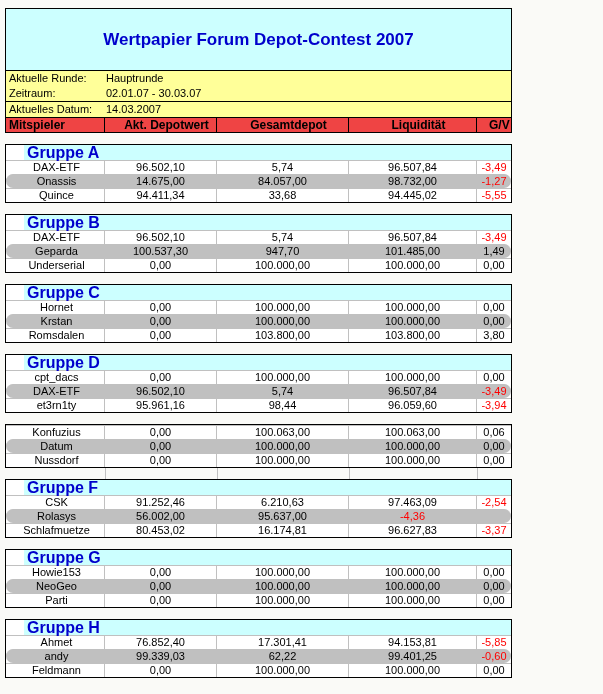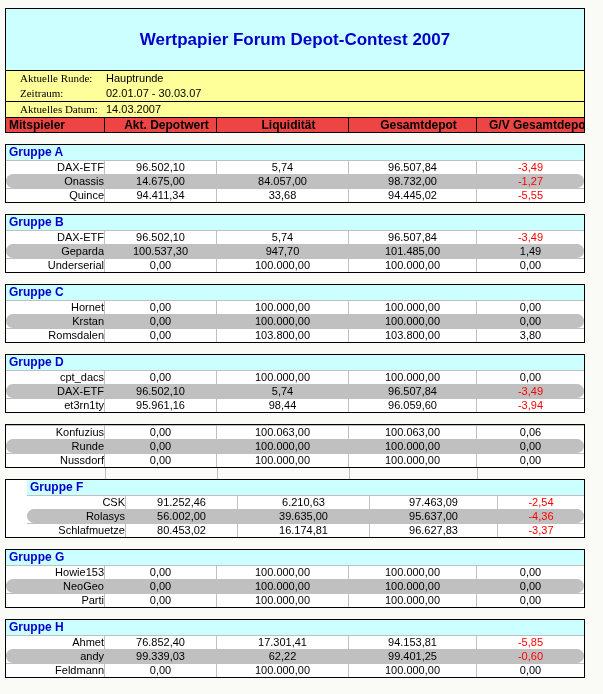--- a/index.html
+++ b/index.html
@@ -7,53 +7,53 @@
     --blue:#0000CC; --red:#FF0000; --border:#000000; --grid:#C0C0C0;
   }
   *{box-sizing:border-box;}
   html,body{margin:0;padding:0;}
   body{
     width:603px;height:694px;overflow:hidden;
     background:#fafaf7;
     font-family:"Liberation Sans","DejaVu Sans",sans-serif;
     color:#000;
   }
-  .page{position:relative;margin:8px 5px 0 5px;width:580px;}
+  .page{position:relative;margin:8px 5px 0 5px;width:507px;}
 
   .title-box{
     border:1px solid var(--border);background:var(--cyan);height:63px;
     display:flex;align-items:center;justify-content:center;
   }
   .title-box span{color:var(--blue);font-size:17px;font-weight:bold;white-space:nowrap;}
 
   .info-box{border:1px solid var(--border);margin-top:-1px;background:var(--yellow);}
   .info-row{display:flex;height:15px;line-height:15px;font-size:11px;}
-  .info-label{width:100px;padding-left:14px;flex:0 0 auto;font-family:Liberation Serif, serif;}
+  .info-label{width:100px;padding-left:3px;flex:0 0 auto;}
   .info-value{flex:1;}
 
   .header-row{
     display:grid;grid-template-columns:98px 112px 132px 128px auto;
     border:1px solid var(--border);margin-top:-1px;background:#ef4444;
     height:16px;line-height:14px;font-size:12px;font-weight:bold;
   }
   .header-cell{text-align:center;border-left:1px solid var(--border);overflow:hidden;white-space:nowrap;padding-left:12px;}
   .header-cell:first-child{border-left:none;text-align:left;padding-left:3px;}
 
   .group-box{border:1px solid var(--border);margin-top:11px;background:#fff;}
-  .group-box.no-top-margin{margin-top:0;padding-left:21px;}
+  .group-box.no-top-margin{margin-top:0;}
   .group-title{
     background:var(--cyan);height:15px;line-height:15px;
-    font-size:12px;font-weight:bold;color:var(--blue);padding-left:3px;
+    font-size:16px;font-weight:bold;color:var(--blue);padding-left:3px;margin-left:18px;
   }
   .grow{
     display:grid;grid-template-columns:98px 112px 132px 128px auto;
     height:14px;line-height:13px;font-size:11px;border-top:1px solid var(--grid);
   }
   .grow .cell{text-align:center;border-left:1px solid var(--grid);overflow:hidden;white-space:nowrap;}
-  .grow .cell.name{border-left:none;text-align:right;padding-left:3px;}
+  .grow .cell.name{border-left:none;text-align:center;padding-left:3px;}
   .grow.alt{background:var(--silver);border-radius:7px;}
   .grow.alt .cell{border-left-color:var(--silver);border-top-color:var(--silver);}
   .cell.neg{color:var(--red);}
 
   .grid-spacer{display:grid;grid-template-columns:99px 112px 132px 128px auto;height:11px;padding:0 1px;}
   .grid-spacer div{border-left:1px solid var(--grid);}
   .grid-spacer div:first-child{border-left:none;}
 </style>
 </head>
 <body>
@@ -77,22 +77,22 @@
   <div class="info-box">
     <div class="info-row">
       <span class="info-label">Aktuelles Datum:</span>
       <span class="info-value">14.03.2007</span>
     </div>
   </div>
 
   <div class="header-row">
     <div class="header-cell">Mitspieler</div>
     <div class="header-cell">Akt. Depotwert</div>
+    <div class="header-cell">Gesamtdepot</div>
     <div class="header-cell">Liquidität</div>
-    <div class="header-cell">Gesamtdepot</div>
     <div class="header-cell">G/V Gesamtdepot in %</div>
   </div>
 
   <div id="groups">
       <div class="group-box">
         <div class="group-title">Gruppe A</div>
         <div class="grow">
           <div class="cell name">DAX-ETF</div>
           <div class="cell num">96.502,10</div>
           <div class="cell num">5,74</div>
@@ -188,21 +188,21 @@
       </div>
       <div class="group-box">
         <div class="grow">
           <div class="cell name">Konfuzius</div>
           <div class="cell num">0,00</div>
           <div class="cell num">100.063,00</div>
           <div class="cell num">100.063,00</div>
           <div class="cell num">0,06</div>
         </div>
         <div class="grow alt">
-          <div class="cell name">Runde</div>
+          <div class="cell name">Datum</div>
           <div class="cell num">0,00</div>
           <div class="cell num">100.000,00</div>
           <div class="cell num">100.000,00</div>
           <div class="cell num">0,00</div>
         </div>
         <div class="grow">
           <div class="cell name">Nussdorf</div>
           <div class="cell num">0,00</div>
           <div class="cell num">100.000,00</div>
           <div class="cell num">100.000,00</div>
@@ -221,21 +221,20 @@
         <div class="grow">
           <div class="cell name">CSK</div>
           <div class="cell num">91.252,46</div>
           <div class="cell num">6.210,63</div>
           <div class="cell num">97.463,09</div>
           <div class="cell num neg">-2,54</div>
         </div>
         <div class="grow alt">
           <div class="cell name">Rolasys</div>
           <div class="cell num">56.002,00</div>
-          <div class="cell num">39.635,00</div>
           <div class="cell num">95.637,00</div>
           <div class="cell num neg">-4,36</div>
         </div>
         <div class="grow">
           <div class="cell name">Schlafmuetze</div>
           <div class="cell num">80.453,02</div>
           <div class="cell num">16.174,81</div>
           <div class="cell num">96.627,83</div>
           <div class="cell num neg">-3,37</div>
         </div>

